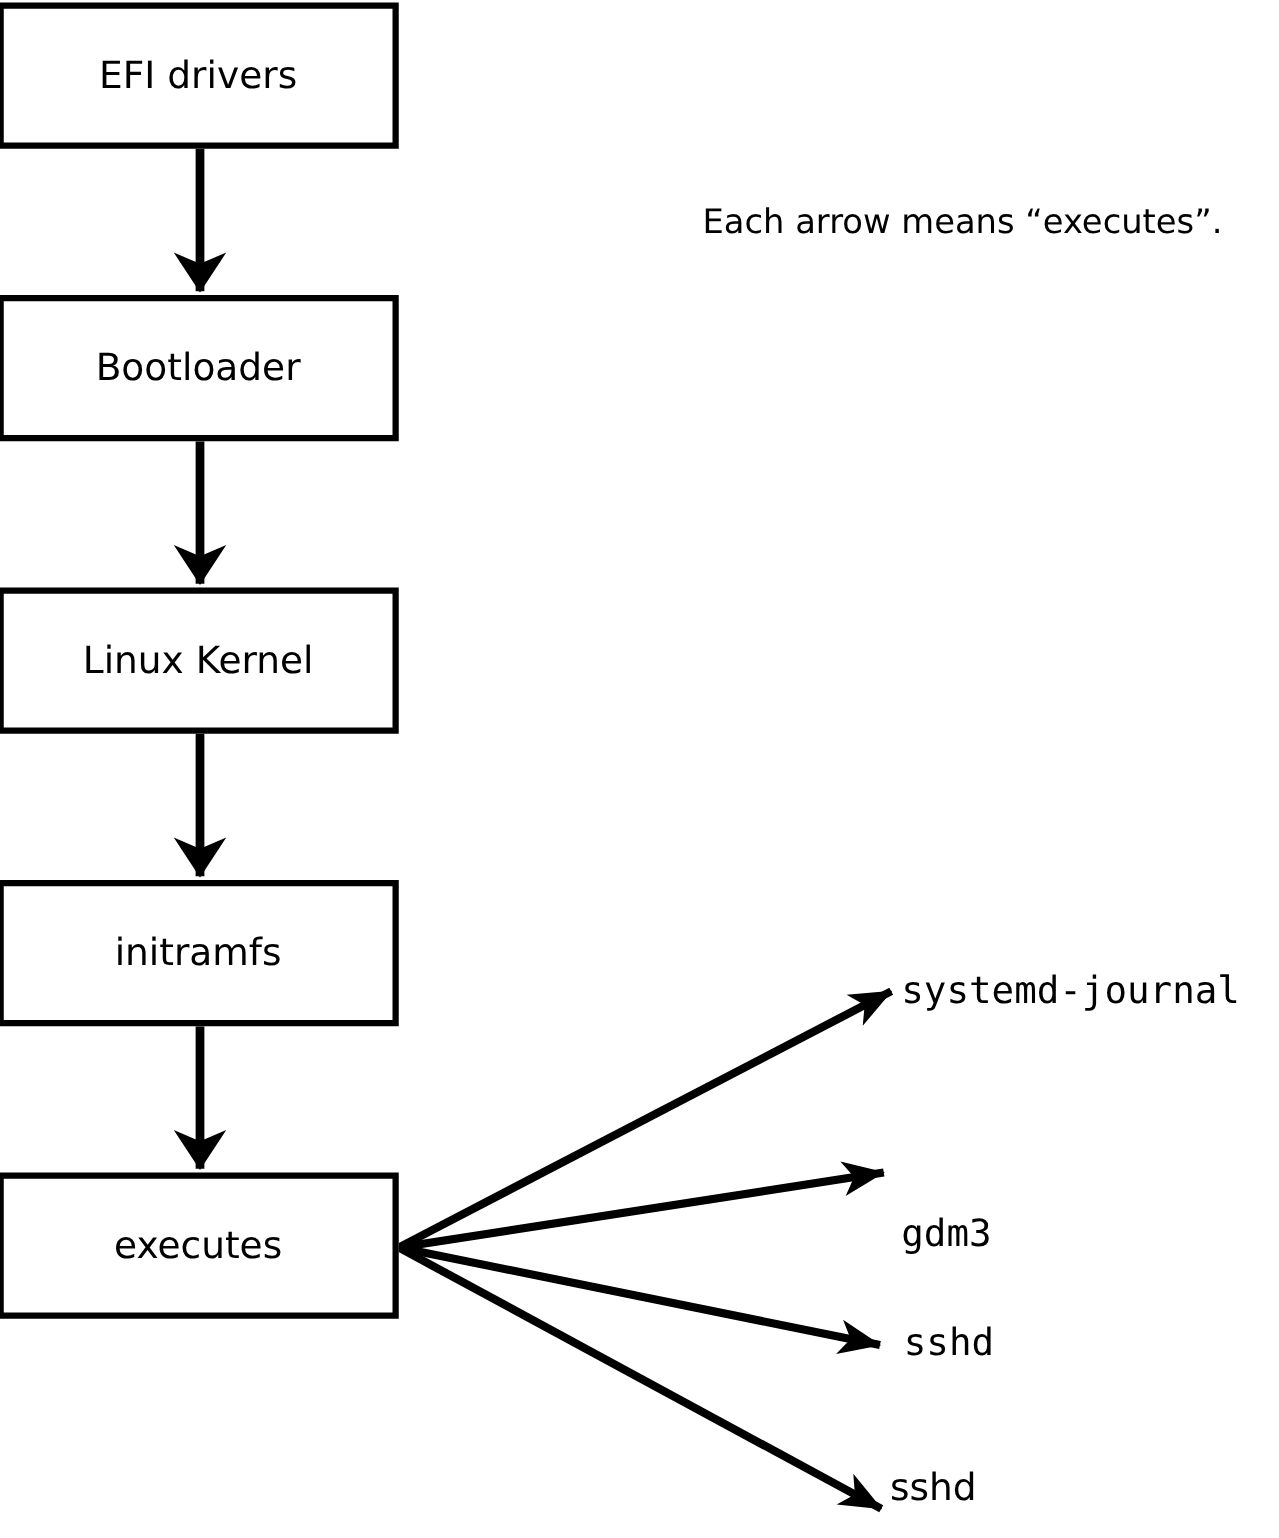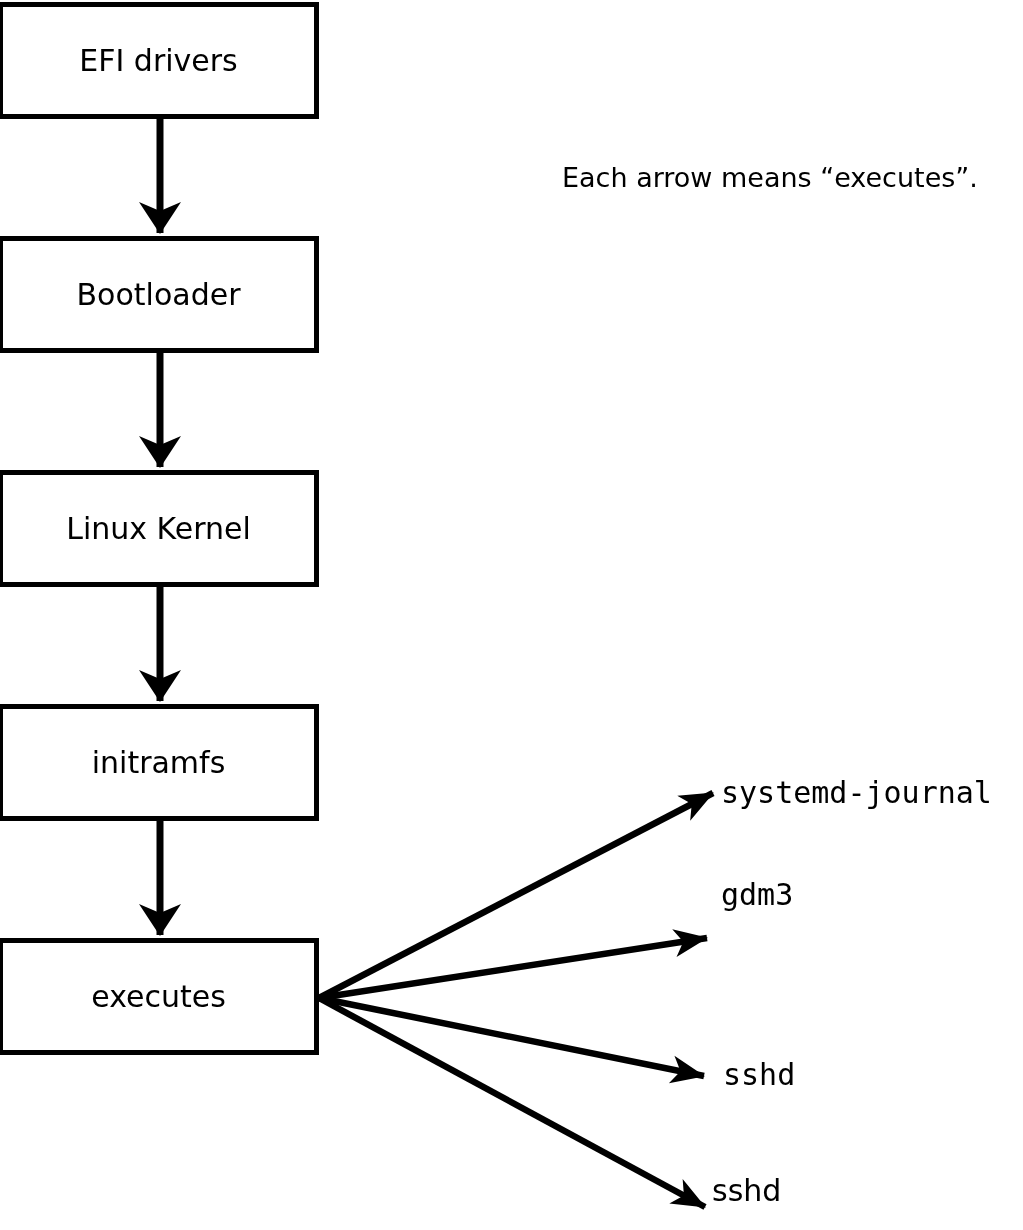--- a/index.html
+++ b/index.html
@@ -61,17 +61,17 @@
   <div class="node" style="top:704px">
     <span>initramfs</span>
   </div>
   <div class="node" style="top:938px">
     <span>executes</span>
   </div>
 
   <div class="caption">Each arrow means “executes”.</div>
 
   <span class="target mono" style="left:721px;top:778px">systemd-journal</span>
-  <span class="target mono" style="left:721px;top:880px">gdm3</span>
+  <span class="target mono" style="left:721px;top:973px">gdm3</span>
   <span class="target mono" style="left:723px;top:1060px">sshd</span>
   <span class="target" style="left:712px;top:1176px">sshd</span>
 
 </div>
 
 </body></html>

